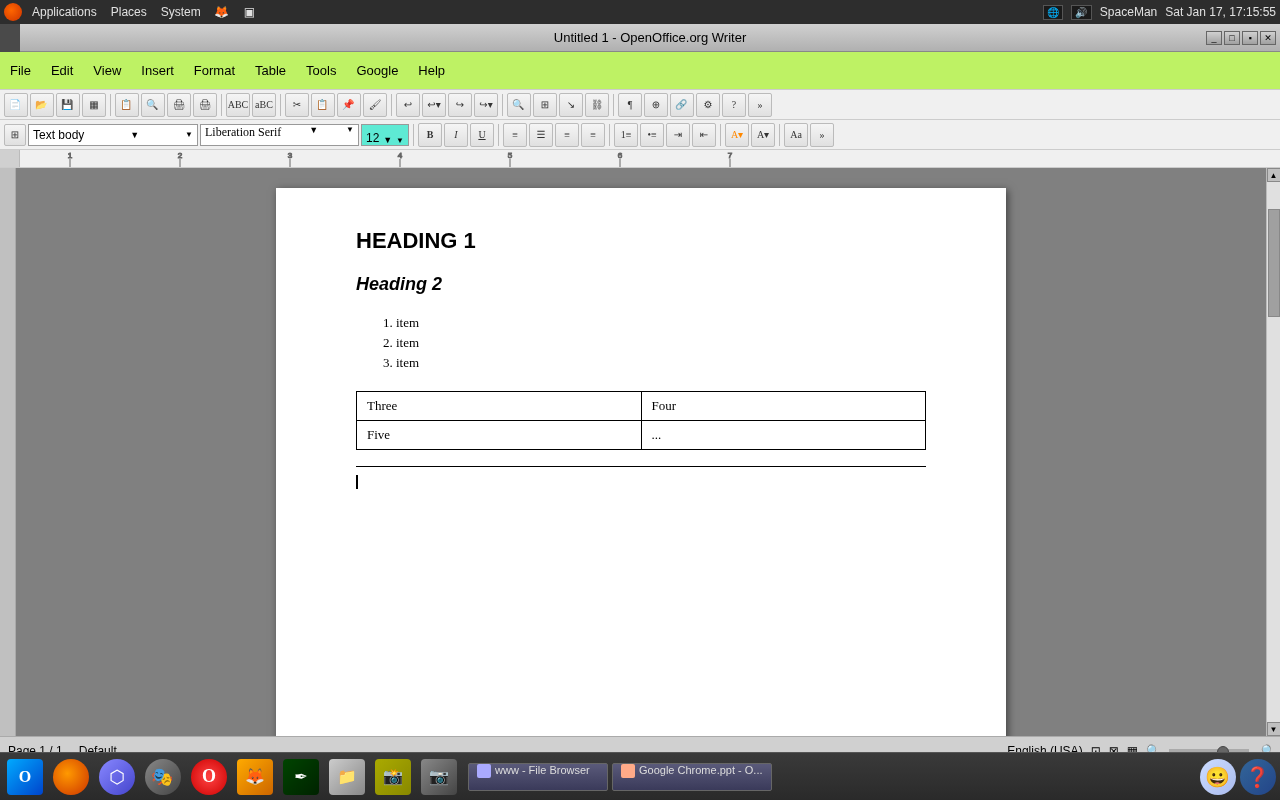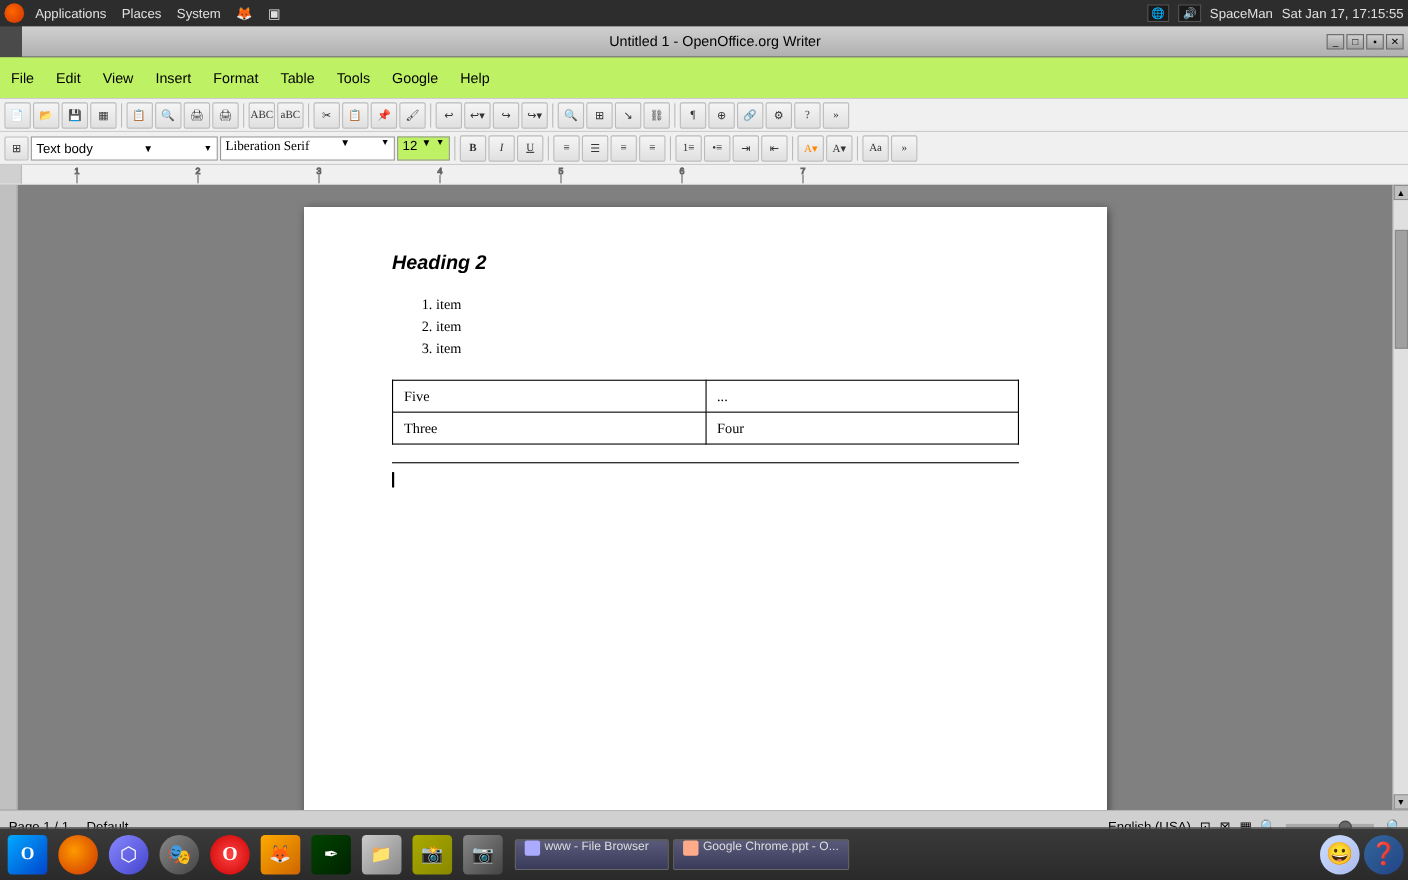--- a/index.html
+++ b/index.html
@@ -117,24 +117,24 @@
       font-size: 12px;
       font-family: serif;
       display: flex; align-items: flex-start;
       padding: 0 4px;
       cursor: pointer;
     }
     .font-select::after { content: '▼'; font-size: 8px; margin-left: auto; }
     .size-select {
       width: 48px; height: 22px;
       border: 1px solid #999;
-      background: #bef264;
+      background: #5eead4;
       font-size: 12px;
       font-family: sans-serif;
-      display: flex; align-items: flex-start;
+      display: flex; align-items: flex-end;
       padding: 0 4px;
       cursor: pointer;
     }
     .size-select::after { content: '▼'; font-size: 8px; margin-left: auto; }
 
     
     .ruler-container {
       background: #f0f0f0;
       height: 18px;
       border-bottom: 1px solid #ccc;
@@ -468,38 +468,39 @@
   </div>
 </div>
 
 <div style="display:flex; height:calc(800px - 24px - 28px - 26px - 30px - 30px - 18px - 28px - 48px); background:#808080;">
 
   <div class="vertical-ruler" style="width:16px;background:#c0c0c0;border-right:1px solid #aaa;">
   </div>
 
   <div class="doc-area">
     <div class="page">
+      <h1 class="doc-h1">HEADING 1</h1>
       <h2 class="doc-h2">Heading 2</h2>
 
 
       <ol class="doc-list">
         <li>item</li>
         <li>item</li>
         <li>item</li>
       </ol>
 
       <table class="doc-table">
         <tbody>
         <tr>
+          <td>Three</td>
+          <td>Four</td>
+        </tr>
+        <tr>
           <td>Five</td>
           <td>...</td>
-        </tr>
-        <tr>
-          <td>Three</td>
-          <td>Four</td>
         </tr>
       </tbody>
         </table>
 
       <div style="height:1px;background:#000;margin-bottom:8px;"></div>
 
       <p class="doc-body">
         <span class="doc-cursor"></span>
       </p>
     </div>

